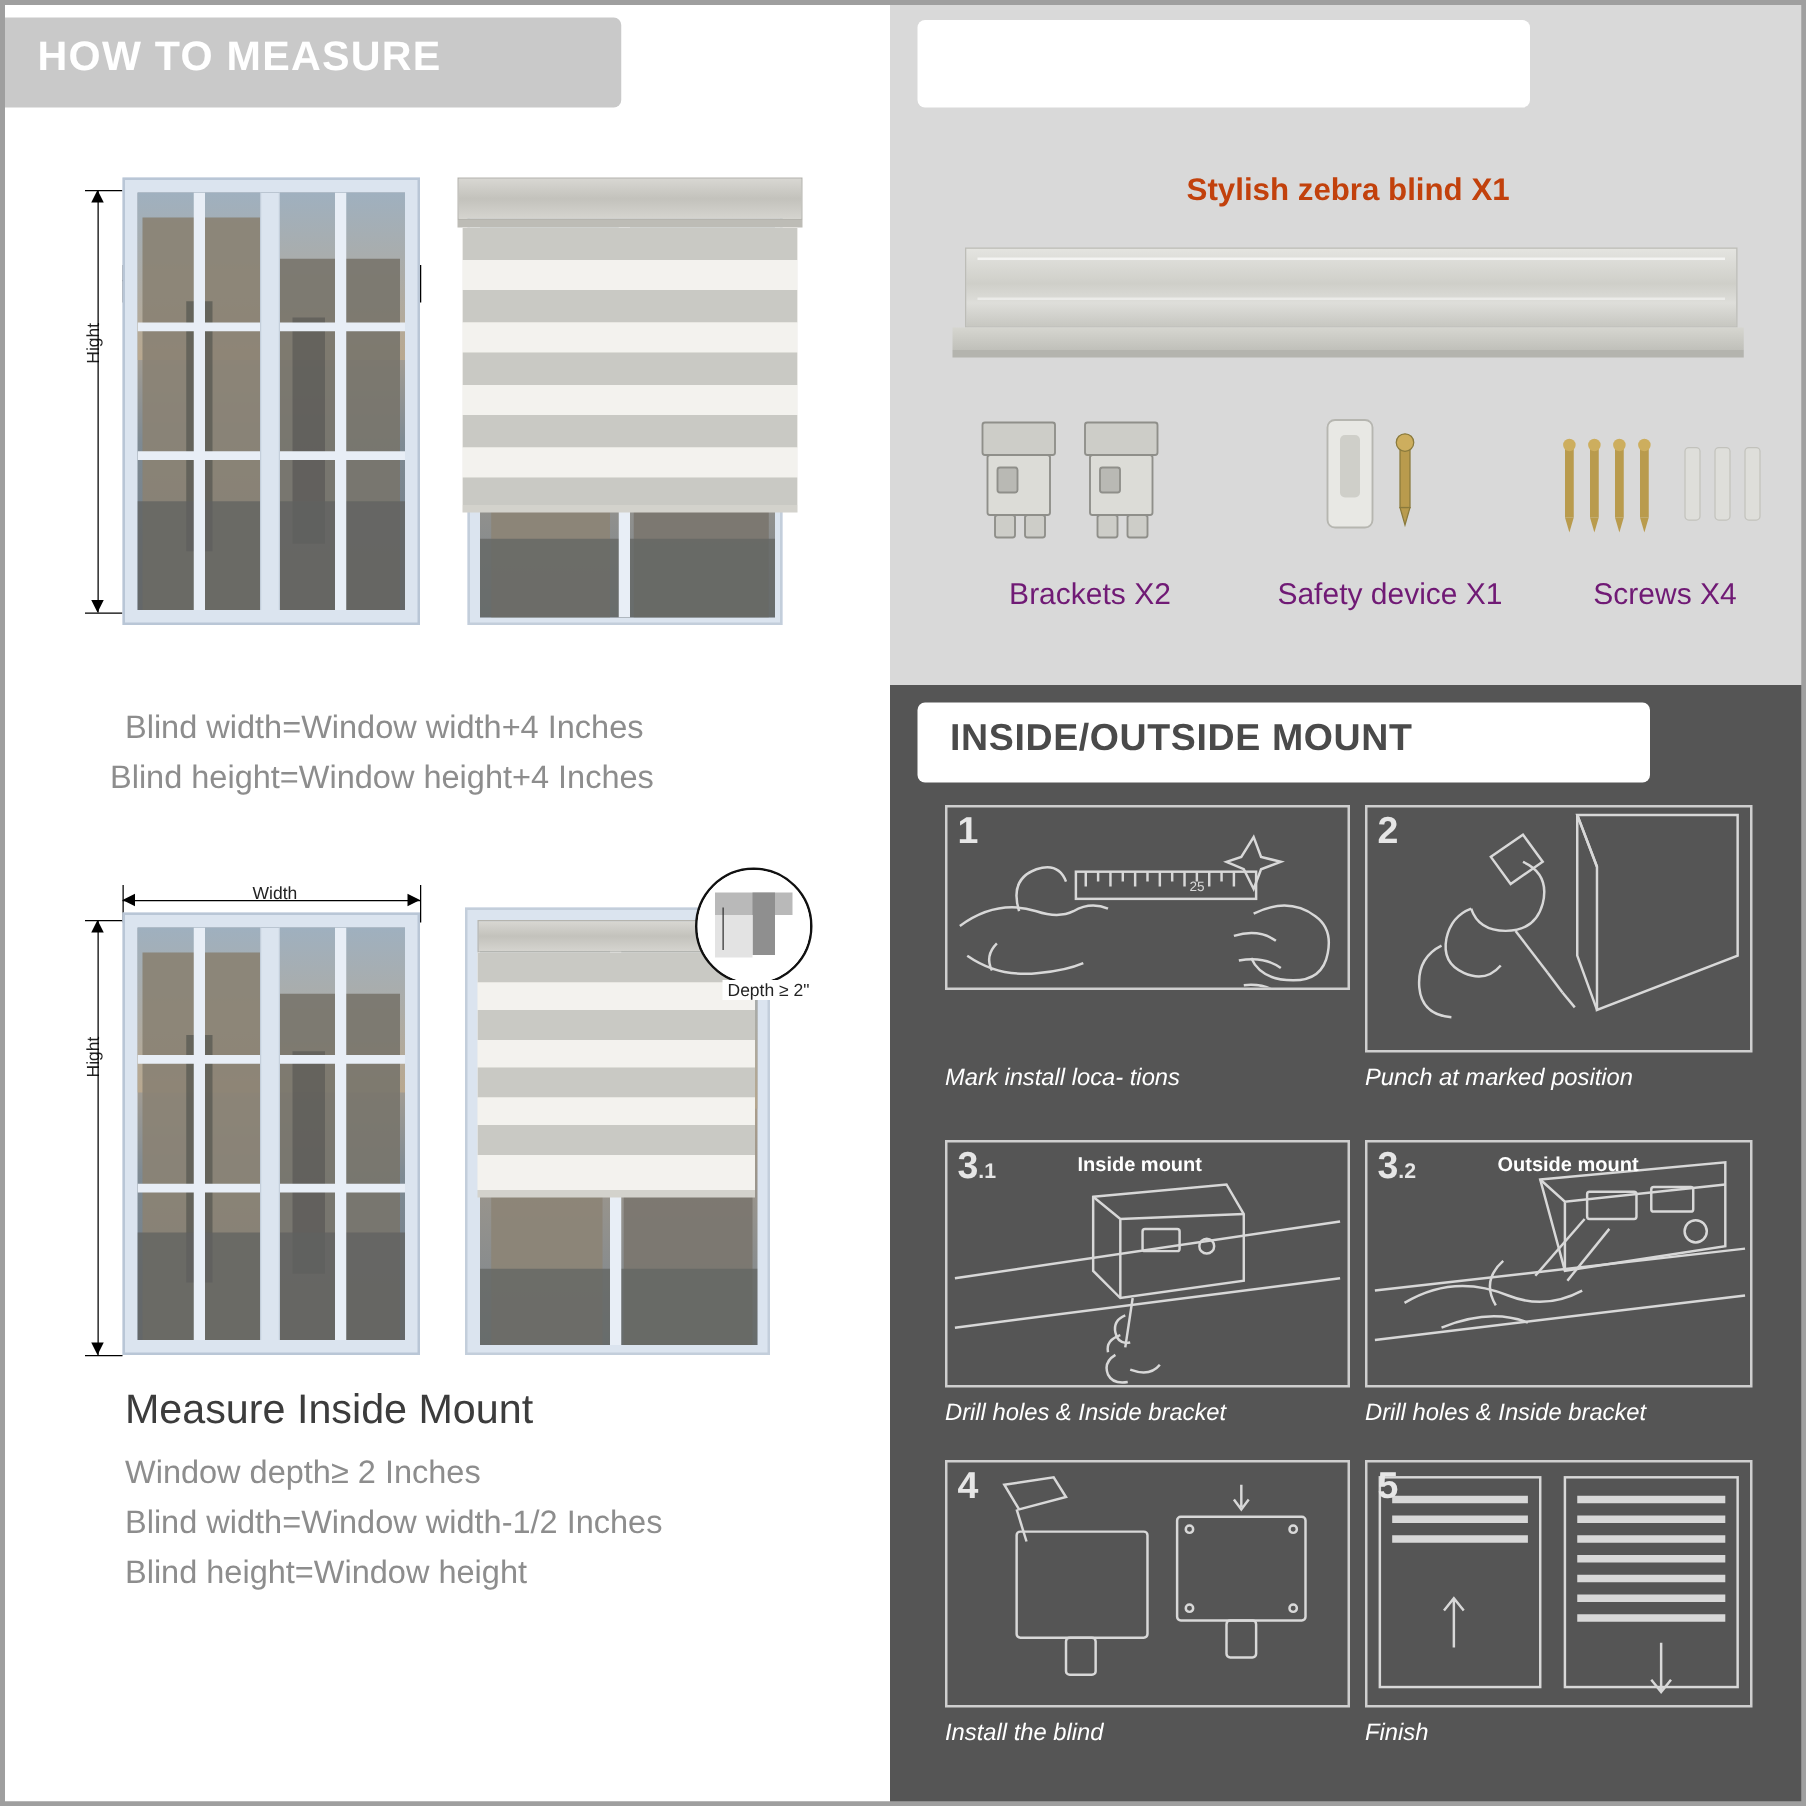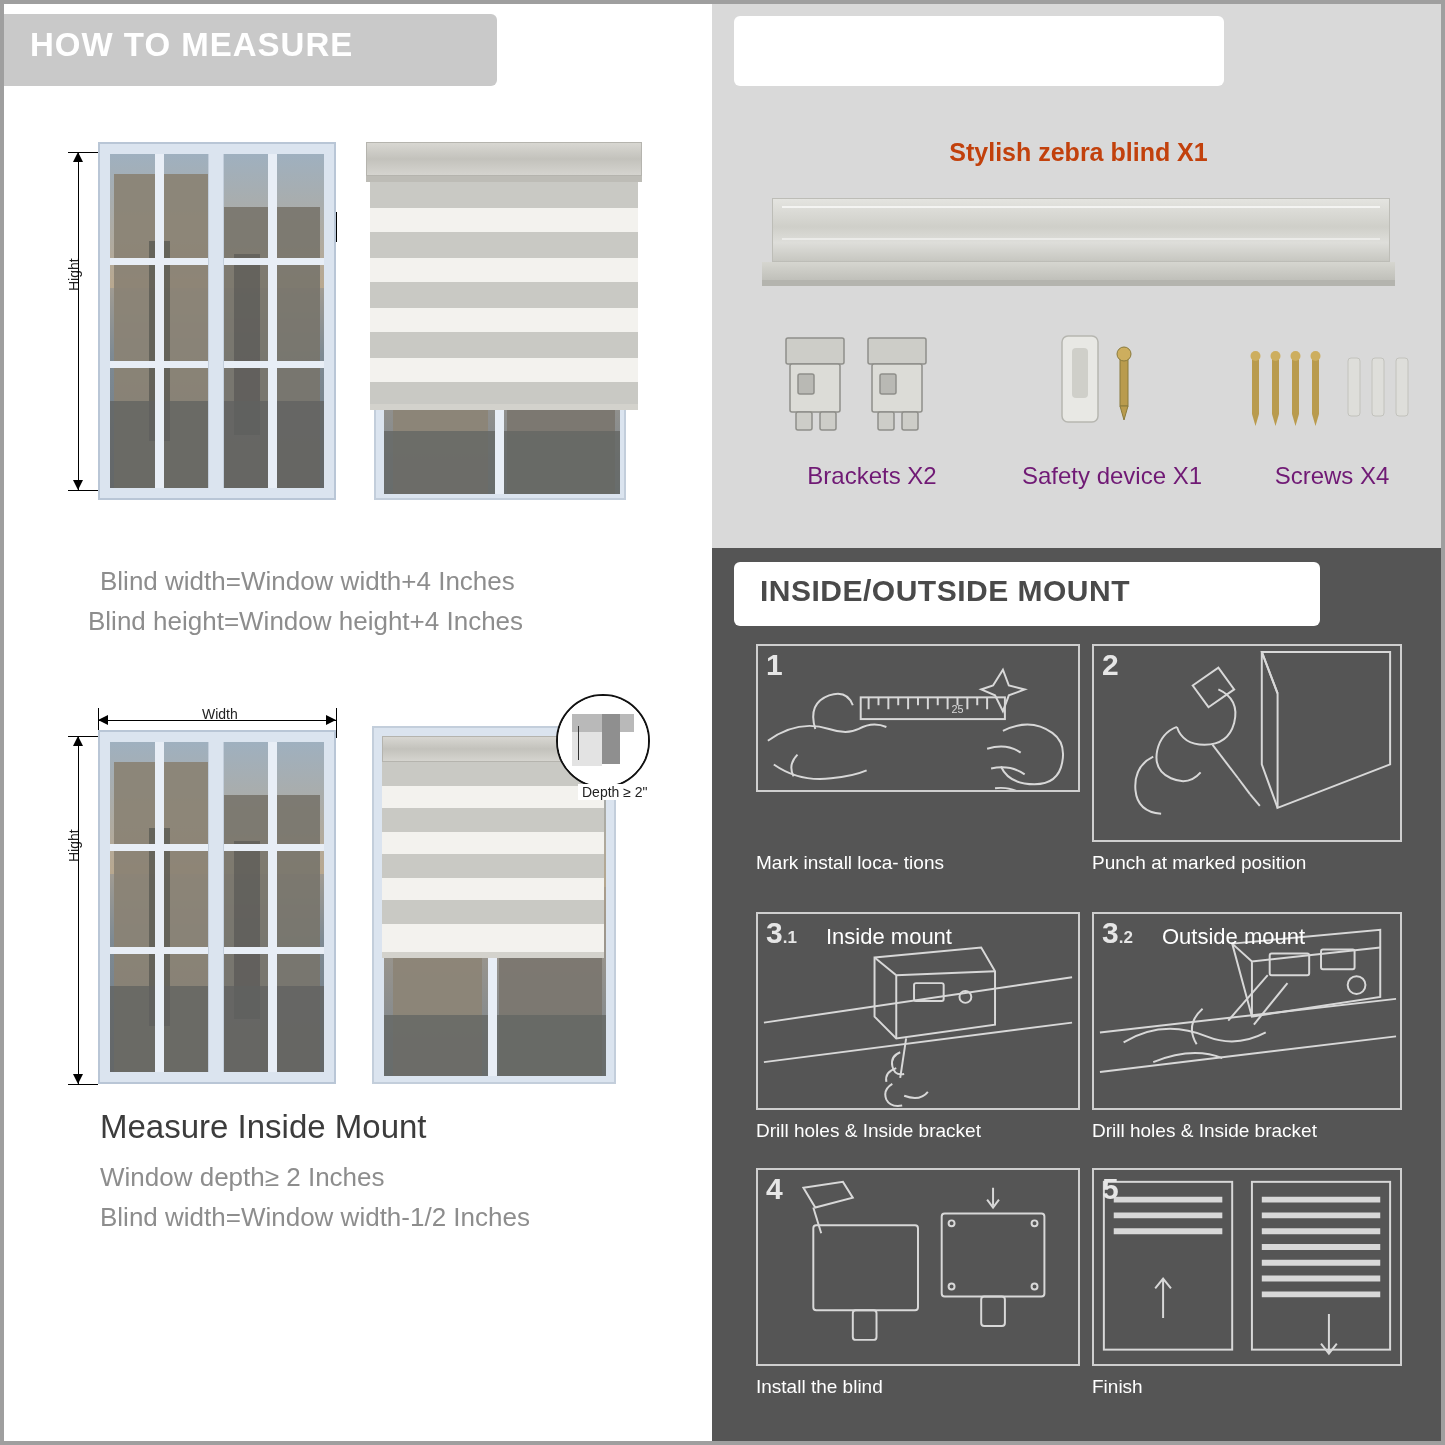--- a/index.html
+++ b/index.html
@@ -280,28 +280,30 @@
     left: 10px;
     top: 4px;
     font-size: 30px;
     color: #e6e6e6;
     font-weight: bold;
   }
   .step-num small { font-size: 17px; }
   .step-inline-label {
     position: absolute;
     top: 12px;
-    font-size: 22px;
+    font-size: 16px;
     color: #ffffff;
-    font-weight: normal;
+    font-weight: bold;
+    margin-left: 36px;
   }
   .step-caption {
     position: absolute;
     font-size: 19px;
     color: #ffffff;
+    font-style: italic;
   }
   .sketch {
     position: absolute;
     inset: 0;
   }
   .divider {
     position: absolute;
     left: 712px; top: 0;
     width: 3px; height: 1445px;
     background: #ffffff;
@@ -450,20 +452,21 @@
         <div style="position:absolute;left:44px;top:18px;width:18px;height:50px;background:#8f8f8f;"></div>
         <div style="position:absolute;left:14px;top:36px;width:30px;height:34px;background:#e3e3e3;"></div>
         <div style="position:absolute;left:20px;top:30px;width:1px;height:34px;background:#333;"></div>
       </div>
       <div class="dim-label" style="left:578px;top:88px;font-size:14px;">Depth ≥ 2"</div>
     </div>
 
     <div class="section-head" style="left:100px;top:1108px;">Measure Inside Mount</div>
     <div class="section-line" style="left:100px;top:1162px;">Window depth≥ 2 Inches</div>
     <div class="section-line" style="left:100px;top:1202px;">Blind width=Window width-1/2 Inches</div>
+    <div class="section-line" style="left:100px;top:1242px;">Blind height=Window height</div>
 
   </div>
 
   <div class="divider"></div>
 
   <div class="right-col">
 
     <div class="included-panel">
       <div class="included-title-bg"></div>
 

